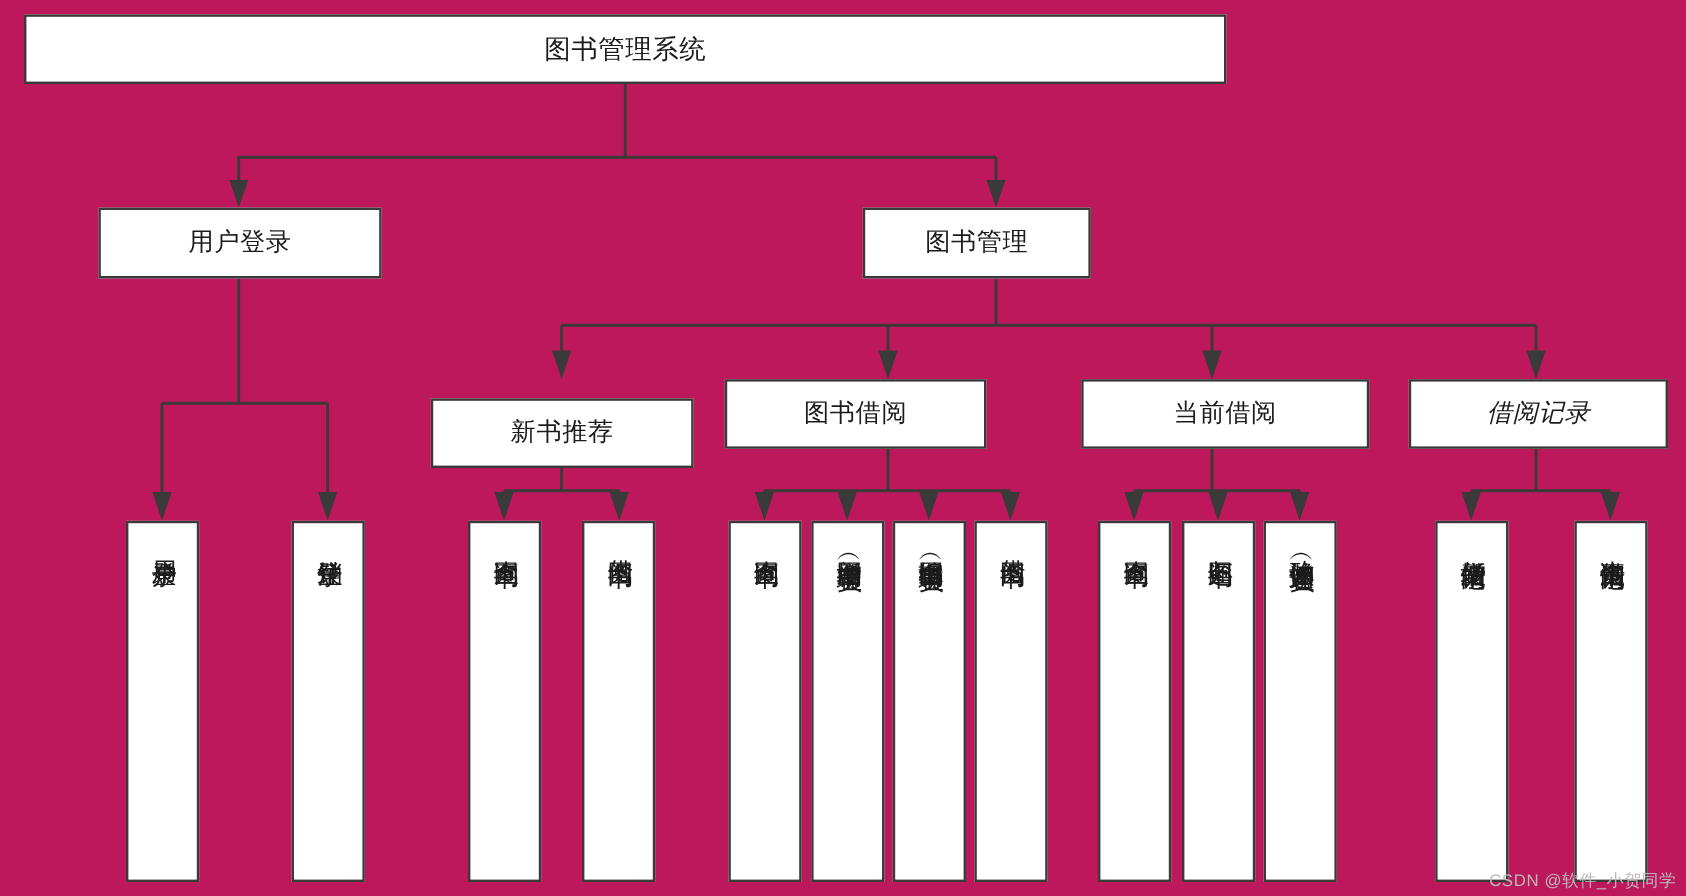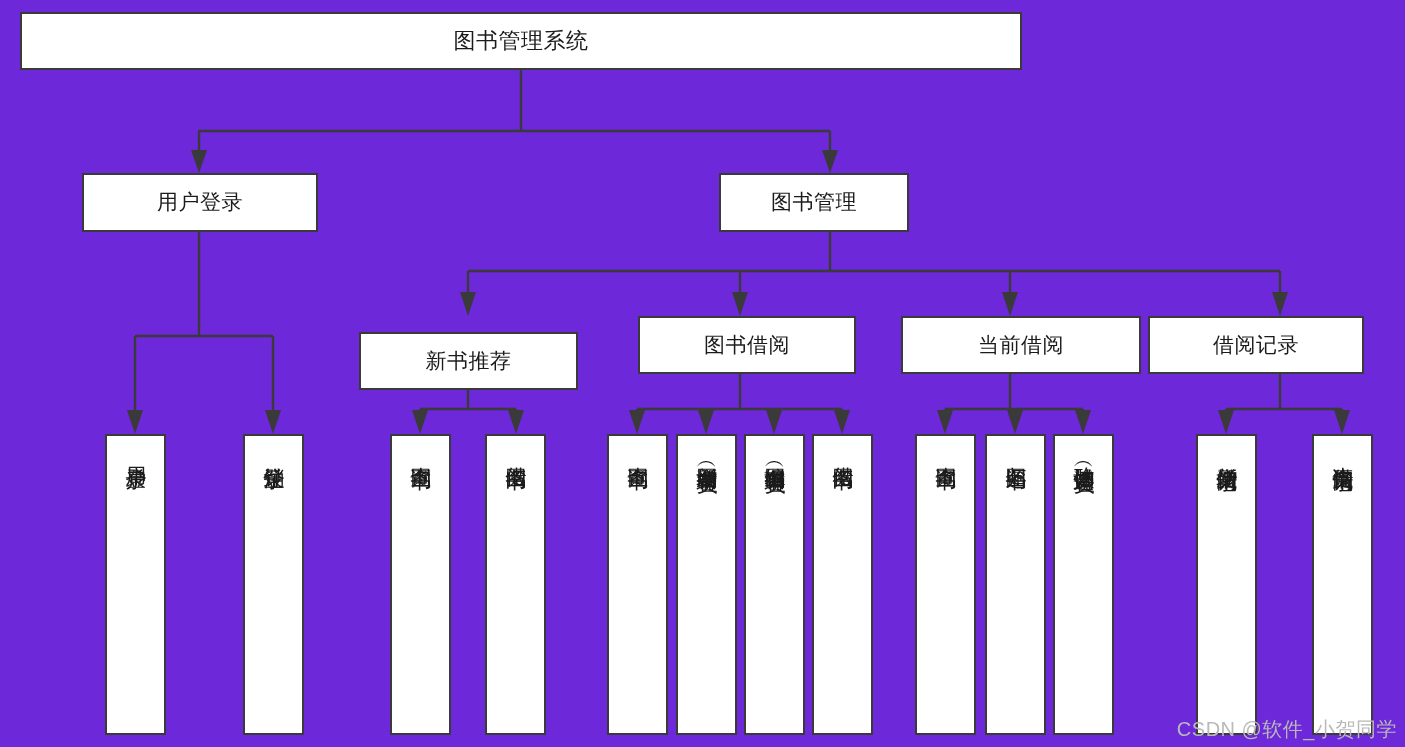--- a/index.html
+++ b/index.html
@@ -7,21 +7,21 @@
     padding: 0;
     background: #ffffff;
   }
   body {
     font-family: "Liberation Sans", "DejaVu Sans", sans-serif;
   }
   #canvas {
     position: relative;
     width: 1405px;
     height: 747px;
-    background: #6d28d9;
+    background: #be185d;
     overflow: hidden;
   }
   .node {
     position: absolute;
     box-sizing: border-box;
     background: #ffffff;
     border: 2px solid #3a3a3a;
     display: flex;
     align-items: center;
     justify-content: center;
@@ -63,21 +63,21 @@
     stroke: #3a3a3a;
     stroke-width: 2.4;
     fill: none;
   }
   svg#wires polygon { fill: #3a3a3a; }
 
   .watermark {
     position: absolute;
     right: 8px;
     bottom: 4px;
-    font-size: 20px;
+    font-size: 14px;
     color: #b9b9b9;
     white-space: nowrap;
     letter-spacing: 0.5px;
   }
 </style>
 </head>
 <body>
 
 <div id="canvas">
 
@@ -150,27 +150,27 @@
   <div class="node" style="left:82px; top:173px; width:236px; height:59px;">
     <span class="label">用户登录</span>
   </div>
   <div class="node" style="left:676px; top:173px; width:190px; height:59px;margin-left:43px;">
     <span class="label">图书管理</span>
   </div>
 
   <div class="node" style="left:359px; top:316px; width:219px; height:58px;margin-top:16px;">
     <span class="label">新书推荐</span>
   </div>
-  <div class="node" style="left:638px; top:316px; width:218px; height:58px;">
+  <div class="node" style="left:604px; top:316px; width:218px; height:58px;">
     <span class="label">图书借阅</span>
   </div>
   <div class="node" style="left:901px; top:316px; width:240px; height:58px;">
     <span class="label">当前借阅</span>
   </div>
-  <div class="node" style="left:1148px; top:316px; width:216px; height:58px;">
+  <div class="node" style="left:1174px; top:316px; width:216px; height:58px;font-style:italic;">
     <span class="label">借阅记录</span>
   </div>
 
   <div class="node vertical" style="left:105px; top:434px; width:61px; height:301px;">
     <span class="label">用户登录</span>
   </div>
   <div class="node vertical" style="left:243px; top:434px; width:61px; height:301px;">
     <span class="label">注销登录</span>
   </div>
 

